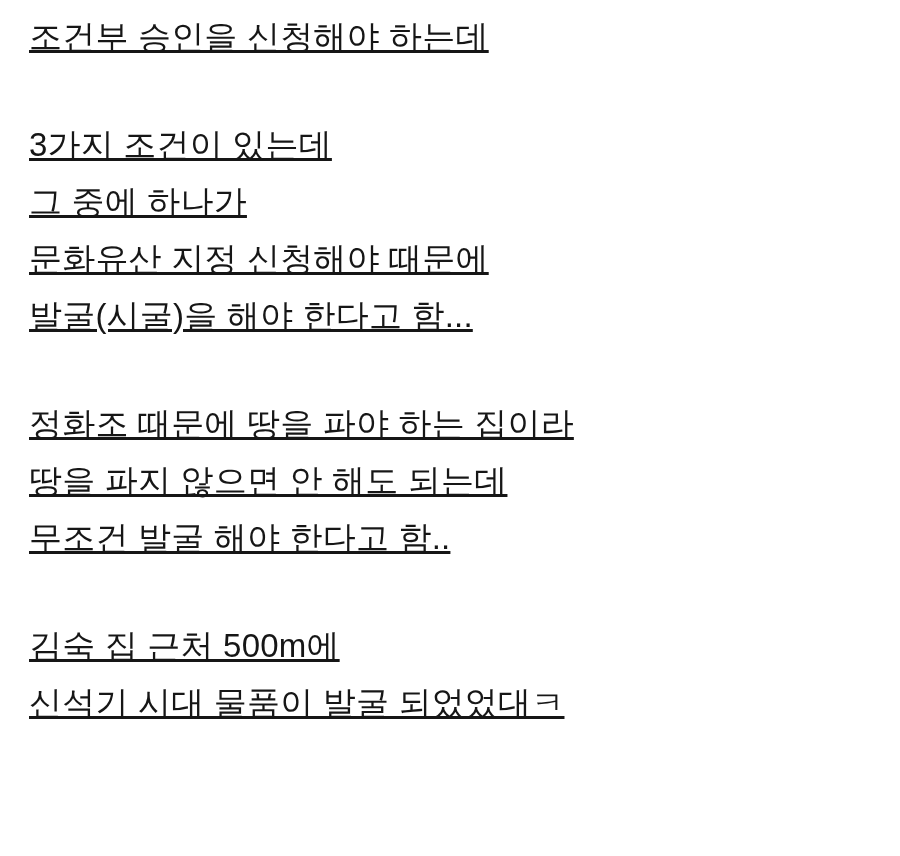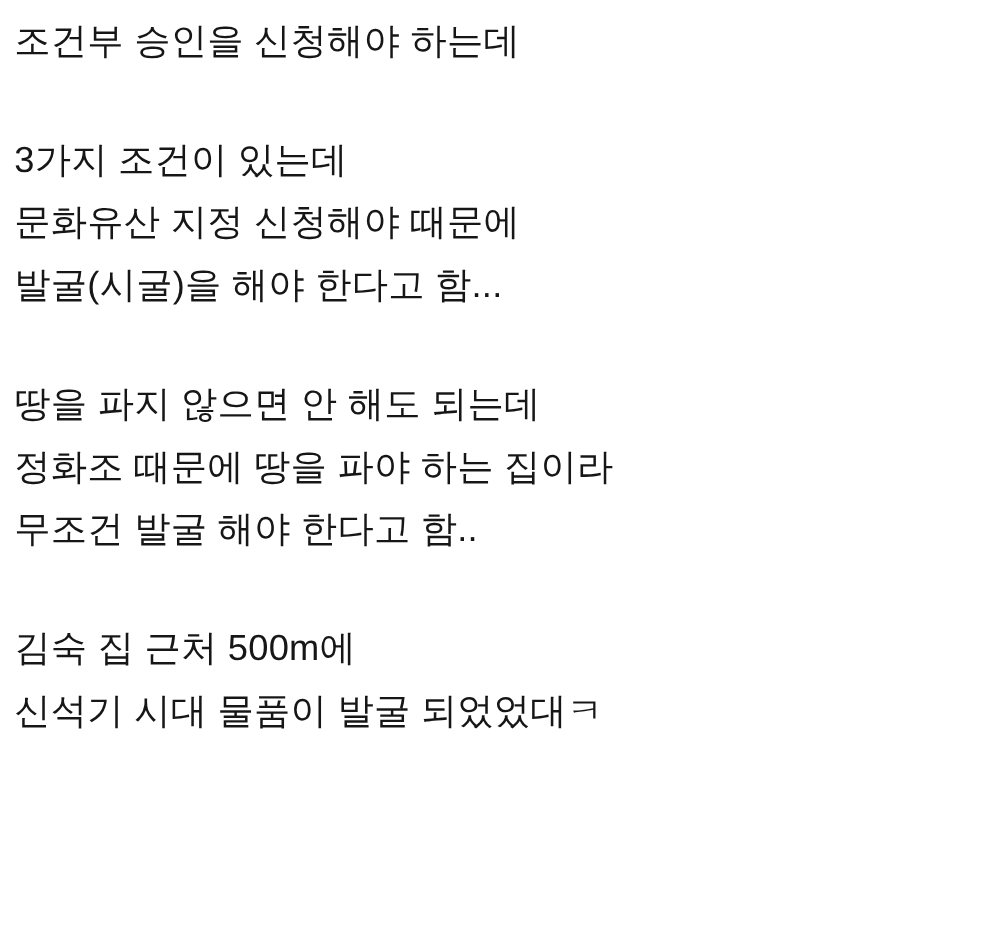--- a/index.html
+++ b/index.html
@@ -15,22 +15,23 @@
     overflow: hidden;
     box-sizing: border-box;
     padding: 8px 20px 0 13px;
     font-family: "Liberation Sans", "DejaVu Sans", sans-serif;
     color: #161616;
     font-size: 33px;
     font-weight: 400;
     letter-spacing: 0.2px;
   }
   .para {
-    margin: 0 0 51px 0;
+    margin: 0 0 51px 16px;
     padding: 0;
+    text-decoration: underline;
   }
   .para:last-child {
     margin-bottom: 0;
   }
   .line {
     display: block;
     line-height: 57px;
     white-space: pre;
   }
 </style>
@@ -38,27 +39,28 @@
 <body>
 
 <div class="page">
 
   <p class="para">
     <span class="line">조건부 승인을 신청해야 하는데</span>
   </p>
 
   <p class="para">
     <span class="line">3가지 조건이 있는데</span>
+    <span class="line">그 중에 하나가</span>
     <span class="line">문화유산 지정 신청해야 때문에</span>
     <span class="line">발굴(시굴)을 해야 한다고 함...</span>
   </p>
 
   <p class="para">
+    <span class="line">정화조 때문에 땅을 파야 하는 집이라</span>
     <span class="line">땅을 파지 않으면 안 해도 되는데</span>
-    <span class="line">정화조 때문에 땅을 파야 하는 집이라</span>
     <span class="line">무조건 발굴 해야 한다고 함..</span>
   </p>
 
   <p class="para">
     <span class="line">김숙 집 근처 500m에</span>
     <span class="line">신석기 시대 물품이 발굴 되었었대ㅋ</span>
   </p>
 
 </div>
 

